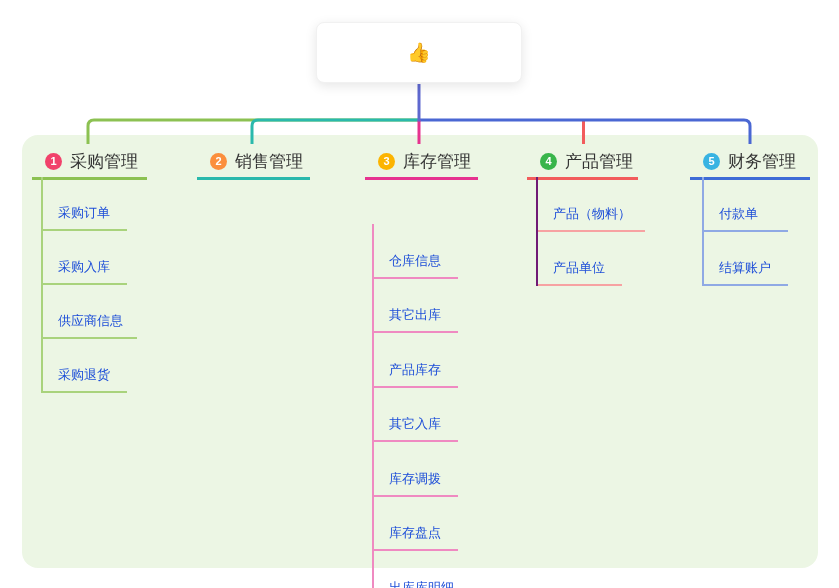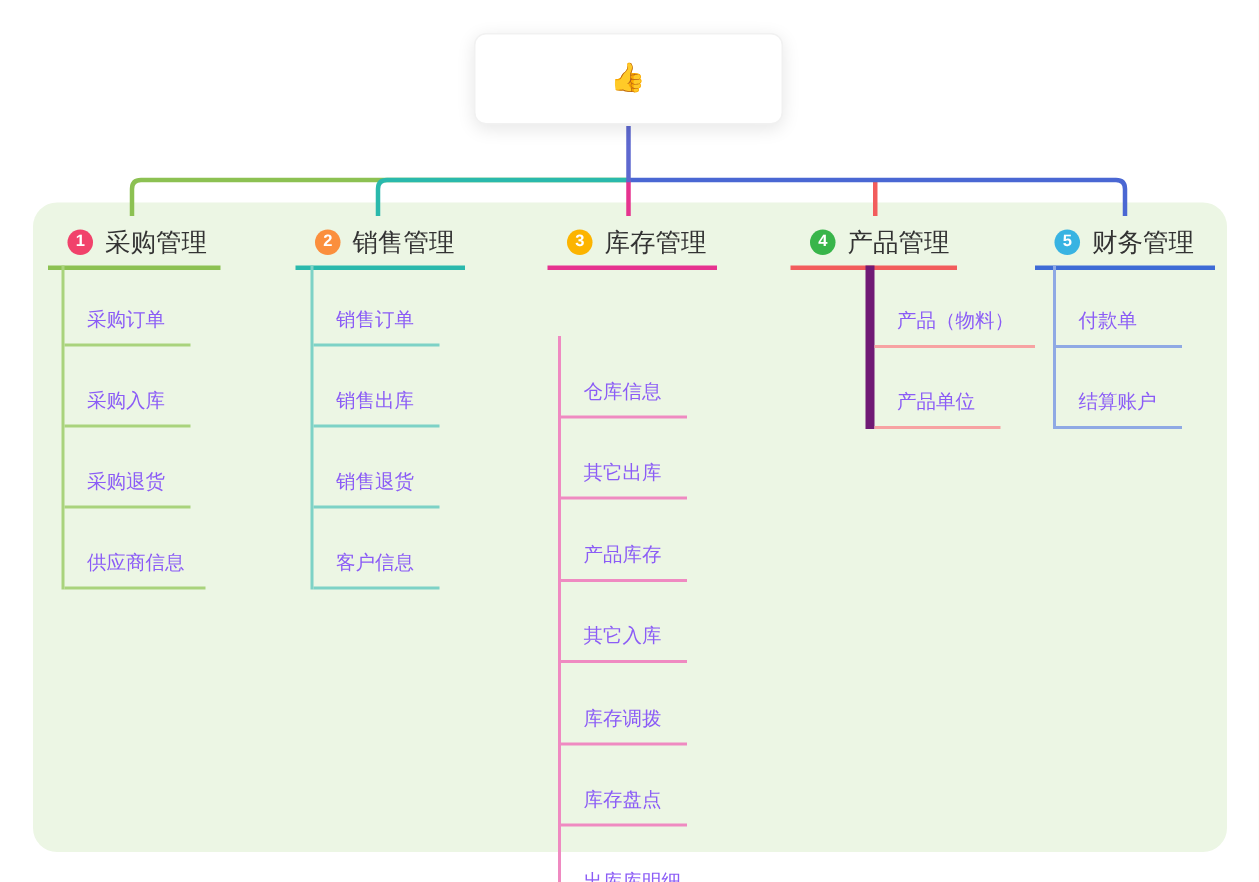--- a/index.html
+++ b/index.html
@@ -39,27 +39,27 @@
   .b1 .badge{background:#f1426b;} .b1.branch-title{border-bottom:3px solid #8cc152;}
   .b2 .badge{background:#fb8f3d;} .b2.branch-title{border-bottom:3px solid #2ab9ac;}
   .b3 .badge{background:#fcb400;} .b3.branch-title{border-bottom:3px solid #e6338f;}
   .b4 .badge{background:#38b54a;} .b4.branch-title{border-bottom:3px solid #f25c5c;}
   .b5 .badge{background:#38b3e2;} .b5.branch-title{border-bottom:3px solid #3e6bd6;}
   
   .children{position:absolute;top:177px;}
   .children.b1{border-left:2px solid #a9d37c;}
   .children.b2{border-left:2px solid #7dd2c6;}
   .children.b3{border-left:2px solid #ef8ac1;margin-top:47px;}
-  .children.b4{border-left:6px solid #701a75;margin-left:41px;}
+  .children.b4{border-left:2px solid #701a75;}
   .children.b5{border-left:2px solid #8fa9e4;}
   .child{
     height:54px;box-sizing:border-box;width:max-content;min-width:84px;
     display:flex;align-items:flex-end;
     padding:0 14px 7px 15px;white-space:nowrap;
-    font-size:13px;color:#8b5cf6;
+    font-size:13px;color:#1d4ed8;
   }
   .children.b1 .child{border-bottom:2px solid #a9d37c;}
   .children.b2 .child{border-bottom:2px solid #7dd2c6;}
   .children.b3 .child{border-bottom:2px solid #ef8ac1;height:54.5px;}
   .children.b4 .child{border-bottom:2px solid #f7a2a2;height:54.5px;}
   .children.b5 .child{border-bottom:2px solid #8fa9e4;height:54.5px;}
 </style>
 </head>
 <body>
 
@@ -85,44 +85,30 @@
     <span>采购管理</span>
   </div>
   <div class="children b1" style="left:41px;">
     <div class="child">
         <span>采购订单</span>
       </div>
     <div class="child">
         <span>采购入库</span>
       </div>
     <div class="child">
-        <span>采购退货</span>
+        <span>供应商信息</span>
       </div>
     <div class="child">
-        <span>供应商信息</span>
+        <span>采购退货</span>
       </div>
   </div>
 
   <div class="branch-title b2" style="left:197px;width:100px;">
     <span class="badge">2</span>
     <span>销售管理</span>
-  </div>
-  <div class="children b2" style="left:207px;">
-    <div class="child">
-        <span>销售订单</span>
-      </div>
-    <div class="child">
-        <span>销售出库</span>
-      </div>
-    <div class="child">
-        <span>销售退货</span>
-      </div>
-    <div class="child">
-        <span>客户信息</span>
-      </div>
   </div>
 
   <div class="branch-title b3" style="left:365px;width:100px;">
     <span class="badge">3</span>
     <span>库存管理</span>
   </div>
   <div class="children b3" style="left:372px;">
     <div class="child">
         <span>仓库信息</span>
       </div>

